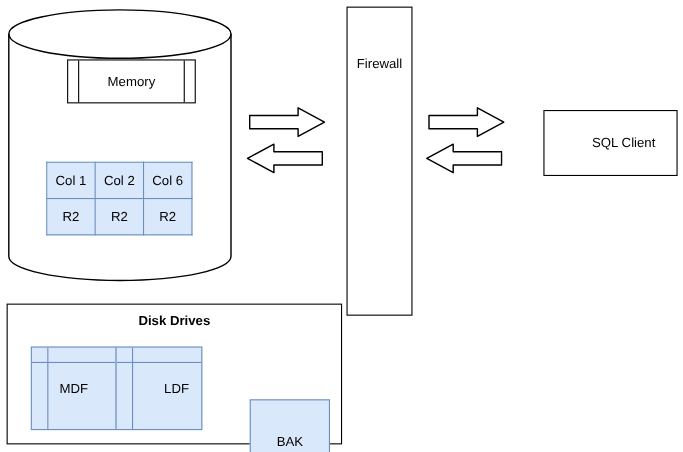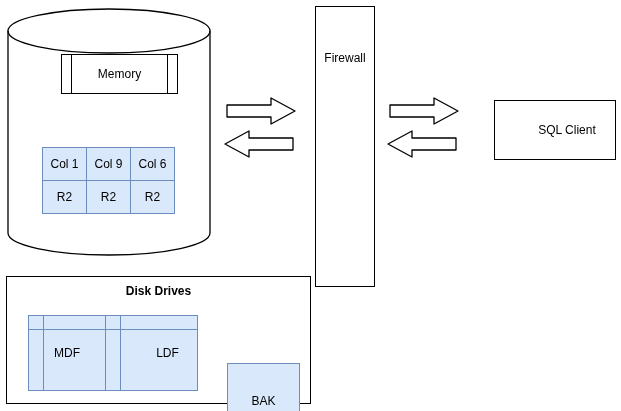--- a/index.html
+++ b/index.html
@@ -97,21 +97,21 @@
   <div class="node abs memory-box">
     <div class="vline l"></div>
     <div class="vline r"></div>
     <span>Memory</span>
   </div>
 
   <table class="data-table">
     <tbody>
       <tr>
         <td>Col 1</td>
-        <td>Col 9</td>
+        <td>Col 2</td>
         <td>Col 6</td>
       </tr>
       <tr>
         <td>R2</td>
         <td>R2</td>
         <td>R2</td>
       </tr>
     </tbody>
   </table>
 
@@ -140,21 +140,21 @@
   <div class="abs disk-container">
     <span class="container-label">Disk Drives</span>
   </div>
 
   <div class="abs drive internal" style="left:28px;top:315px;width:78px;height:76px;">
     <div class="hline"></div>
     <div class="vline"></div>
     <span>MDF</span>
   </div>
 
-  <div class="abs drive internal" style="left:105px;top:315px;width:93px;height:76px;padding-left:32px;">
+  <div class="abs drive internal" style="left:105px;top:315px;width:79px;height:76px;padding-left:32px;">
     <div class="hline"></div>
     <div class="vline"></div>
     <span>LDF</span>
   </div>
 
   <div class="abs drive" style="left:227px;top:315px;width:73px;height:76px;margin-top:48px;">
     <span>BAK</span>
   </div>
 
 </div>

